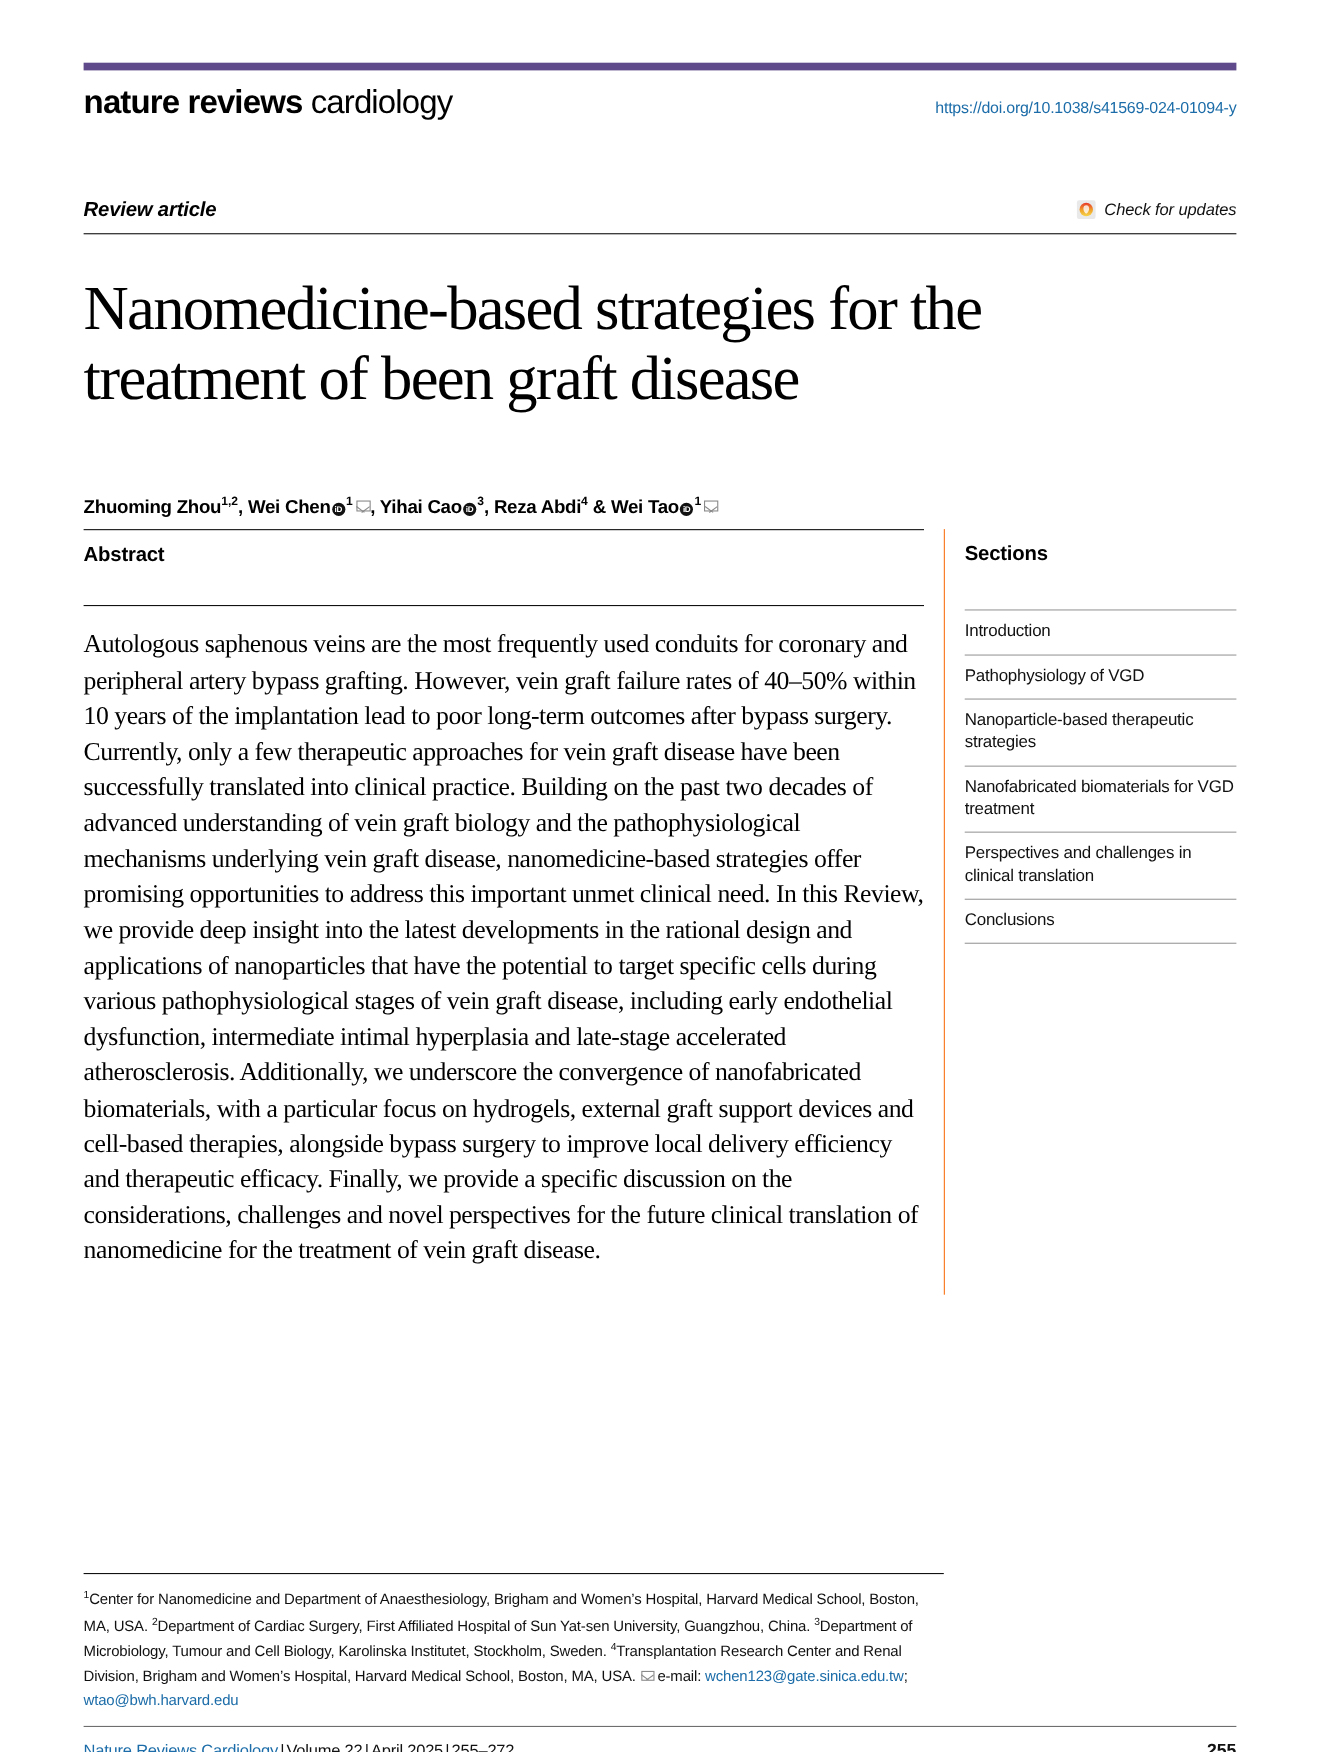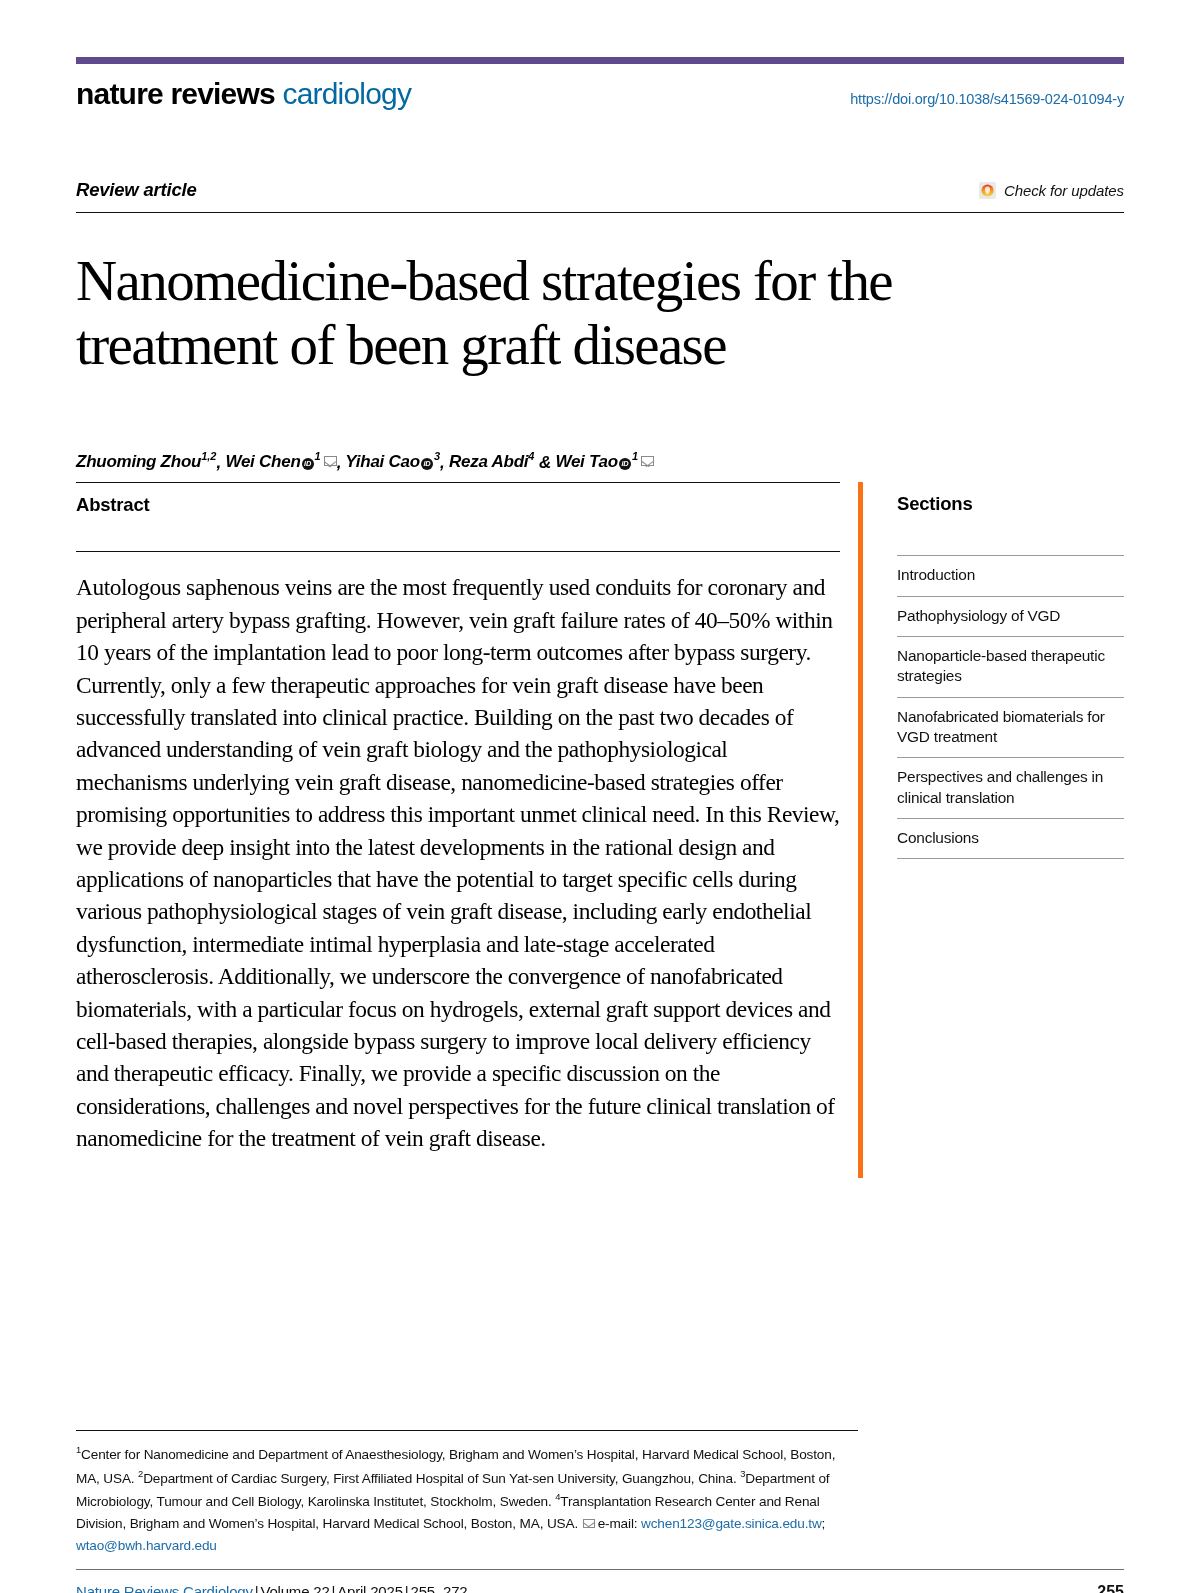--- a/index.html
+++ b/index.html
@@ -41,21 +41,21 @@
     font-size: 30px;
     letter-spacing: -0.8px;
     white-space: nowrap;
   }
   .masthead .mh-bold {
     font-weight: 700;
     color: #000;
   }
   .masthead .mh-light {
     font-weight: 400;
-    color: #0369a1;
+    color: #000000;
   }
   .doi {
     font-size: 14.5px;
     color: #1b6ca8;
     font-weight: 500;
     letter-spacing: -0.2px;
     text-decoration: none;
     white-space: nowrap;
     margin-left: 32px;
   }
@@ -117,21 +117,20 @@
   }
 
   
   .authors {
     margin-top: 74px;
     font-size: 17px;
     font-weight: 700;
     letter-spacing: -0.25px;
     width: 1048px;
     white-space: nowrap;
-    font-style: italic;
   }
   .authors sup {
     font-size: 11px;
     font-weight: 700;
     vertical-align: super;
     letter-spacing: 0;
   }
   .orcid {
     display: inline-block;
     width: 12px;
@@ -177,22 +176,22 @@
     margin-top: 10px;
     width: 1048px;
   }
   .col-abstract {
     width: 782px;
     padding-right: 18px;
     box-sizing: border-box;
   }
   .col-sections {
     width: 266px;
-    border-left: 5px solid #f97316;
-    padding-left: 34px;
+    border-left: 1px solid #f97316;
+    padding-left: 18px;
     box-sizing: border-box;
   }
   .abstract-head {
     font-size: 18.5px;
     font-weight: 700;
     letter-spacing: -0.2px;
     padding-top: 11px;
   }
   .rule-abs-top { margin-top: 0; border-top: 1px solid #111; }
   .rule-abs-bot { margin-top: 35px; border-top: 1px solid #111; }

